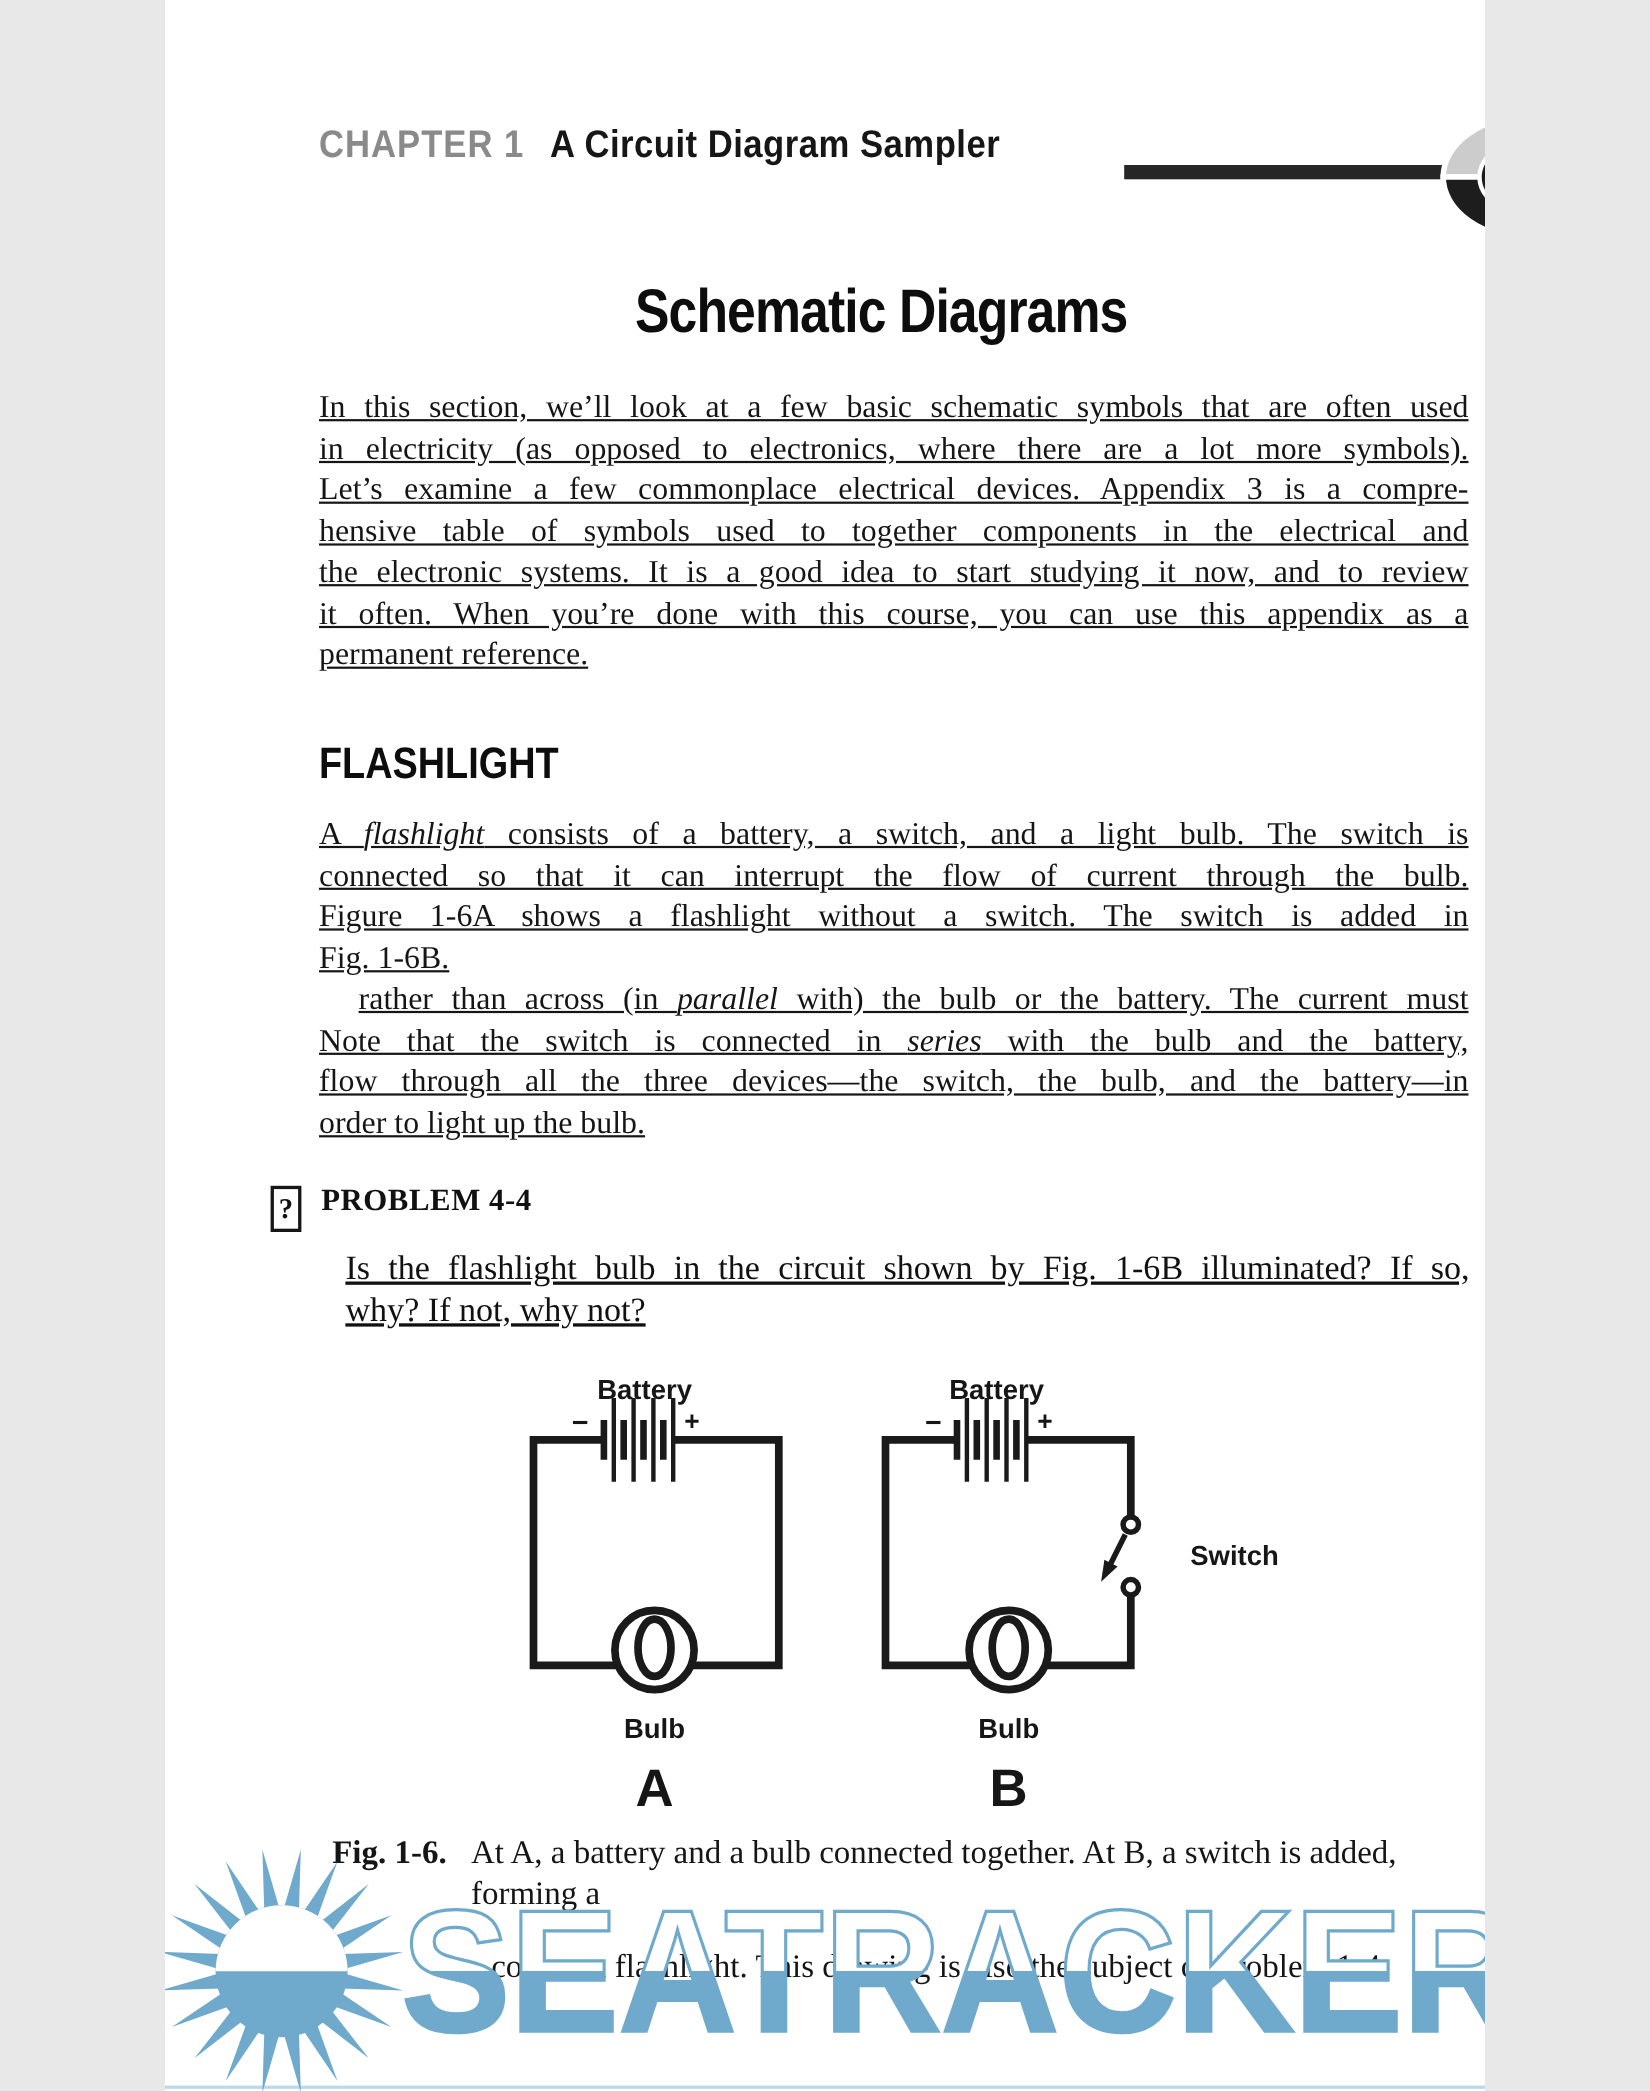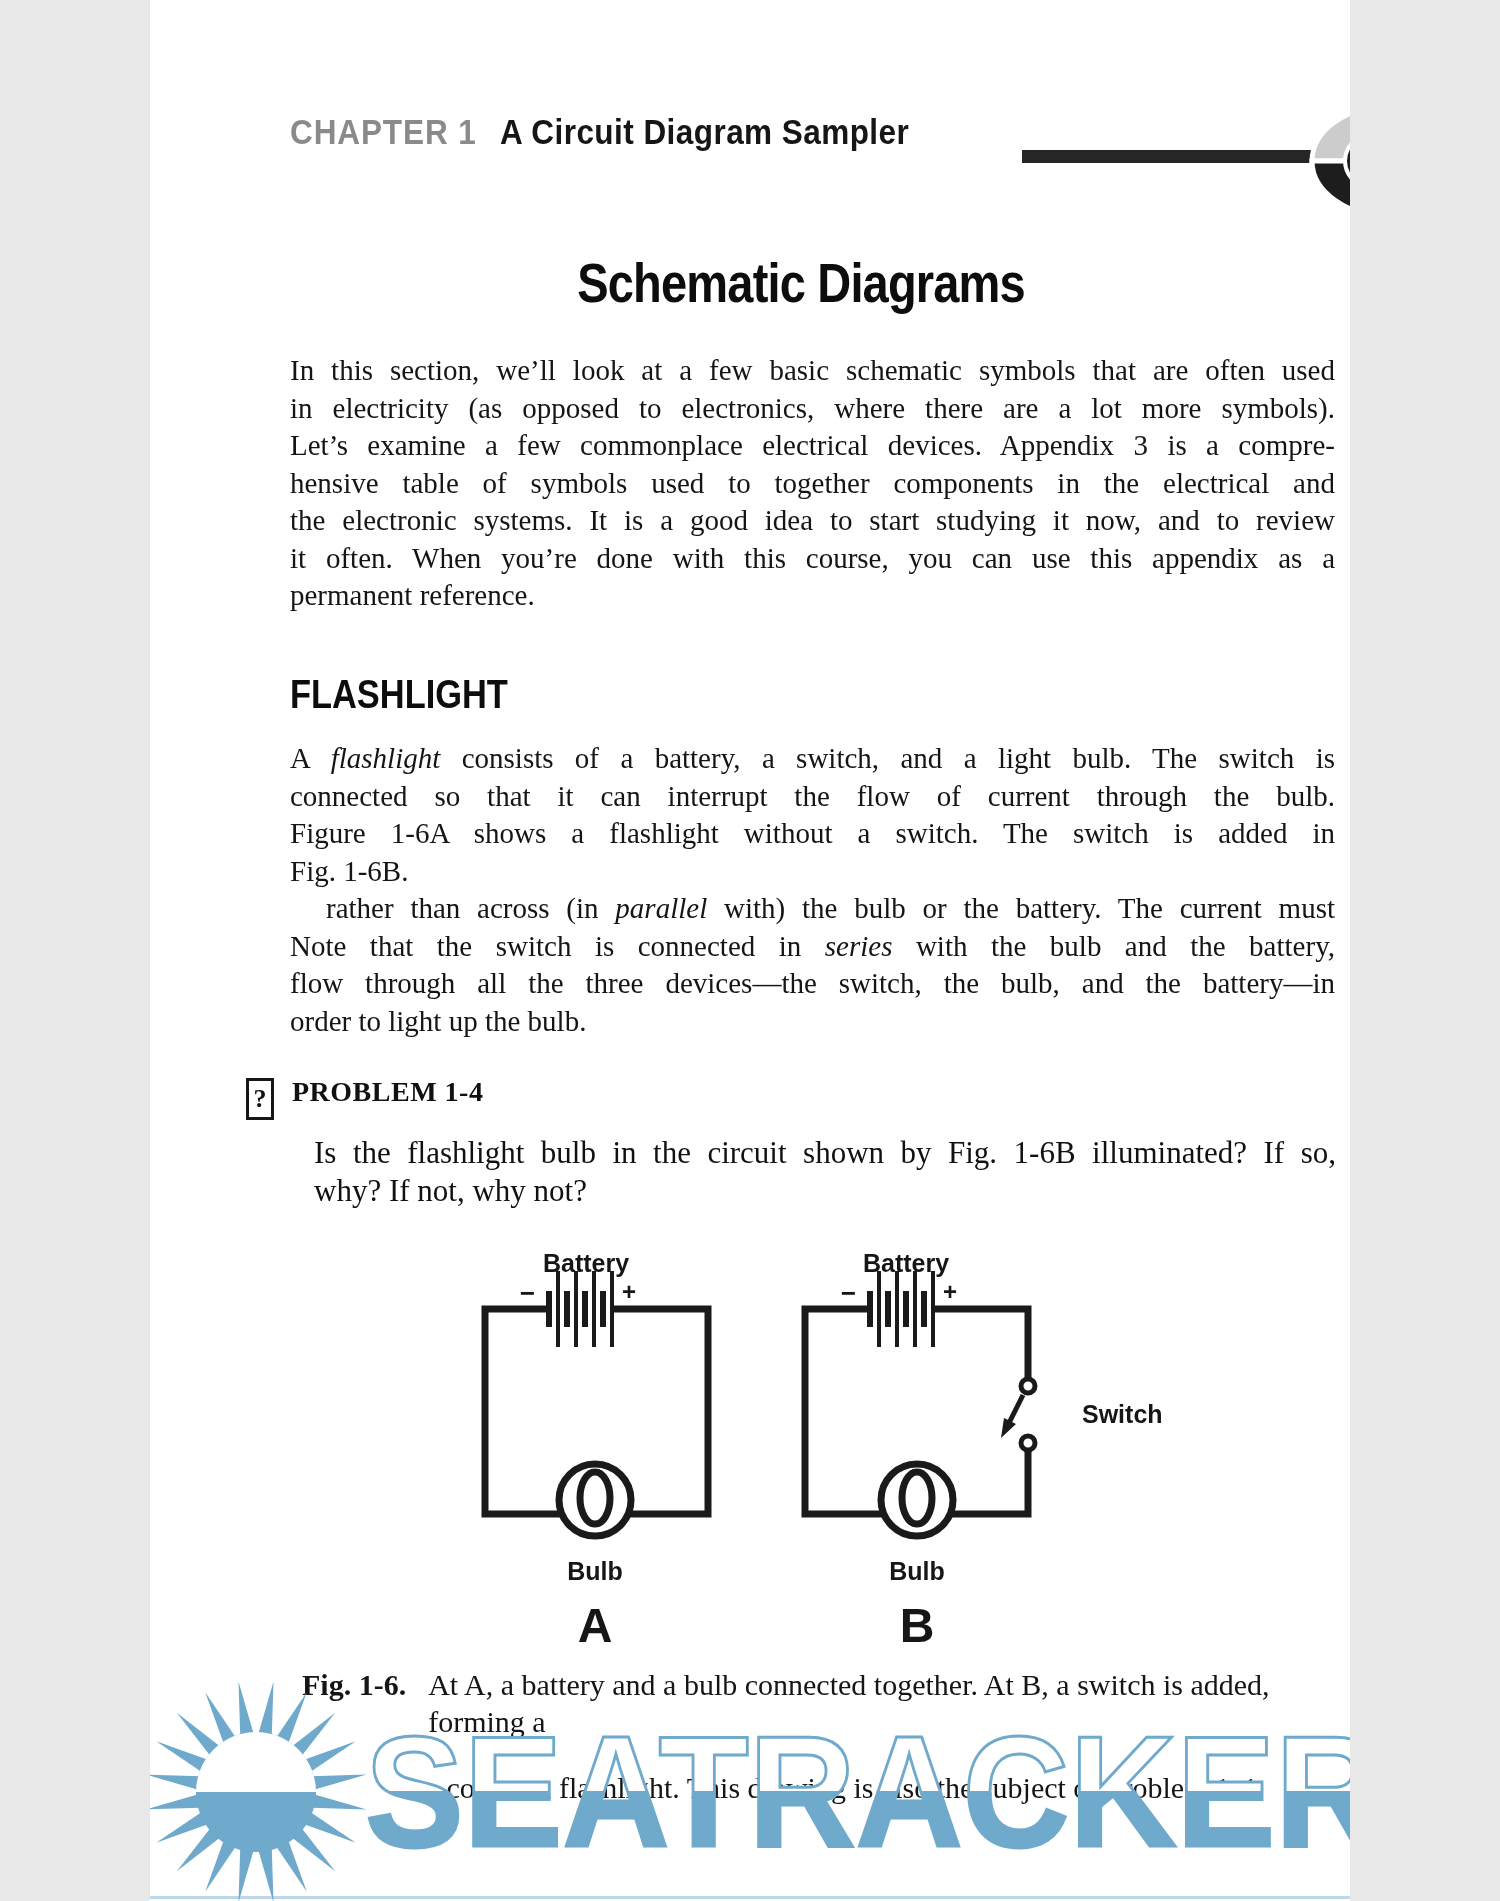--- a/index.html
+++ b/index.html
@@ -14,21 +14,21 @@
   .chapter-title{color:#161616;letter-spacing:.5px;}
   .header-rule{position:absolute;left:872px;top:150px;width:370px;height:13px;background:#262626;}
   .badge{position:absolute;left:1158px;top:100px;width:168px;height:122px;}
 
   .section-title{position:absolute;right:325px;top:250px;
         font-family:"Liberation Sans",sans-serif;font-weight:bold;font-size:56px;color:#0d0d0d;
         transform:scaleX(.84);transform-origin:right;white-space:nowrap;letter-spacing:-1px;}
 
   
   .body-par{position:absolute;left:140px;width:1045px;font-size:29px;line-height:37.5px;color:#151515;}
-  .jlines > div{text-align:justify;text-align-last:justify;}
+  .jlines > div{text-align:justify;text-align-last:justify;text-decoration:underline;}
   .jlines > div:last-child{text-align-last:left;}
   .indent-first > div:first-child{text-indent:36px;}
 
   .sub-heading{position:absolute;left:140px;top:672px;
         font-family:"Liberation Sans",sans-serif;font-weight:bold;font-size:40px;color:#0d0d0d;
         transform:scaleX(.86);transform-origin:left;letter-spacing:0;}
 
   
   .problem-icon{position:absolute;left:96px;top:1078px;width:22px;height:36px;border:3px solid #161616;
         display:flex;align-items:center;justify-content:center;
@@ -96,21 +96,21 @@
   <div class="body-par jlines indent-first" style="top:890px;">
       <div>rather than across (in <i>parallel</i> with) the bulb or the battery. The current must</div>
       <div>Note that the switch is connected in <i>series</i> with the bulb and the battery,</div>
       <div>flow through all the three devices—the switch, the bulb, and the battery—in</div>
       <div>order to light up the bulb.</div>
     </div>
 
   <div class="problem-icon">
     <span>?</span>
   </div>
-  <div class="problem-title">PROBLEM 1-4</div>
+  <div class="problem-title">PROBLEM 4-4</div>
   <div class="problem-body jlines">
       <div>Is the flashlight bulb in the circuit shown by Fig. 1-6B illuminated? If so,</div>
       <div>why? If not, why not?</div>
     </div>
 
   <svg class="fig-svg" style="left:300px;top:1242px;" width="300" height="415" viewBox="0 0 300 415">
     <text x="136" y="30" text-anchor="middle" font-size="25" font-weight="bold" fill="#161616">Battery</text>
 
     <g stroke="#1a1a1a" stroke-width="7" fill="none">
       <path d="M99,67 L35,67 L35,272 L258,272 L258,67 L162,67"></path>

